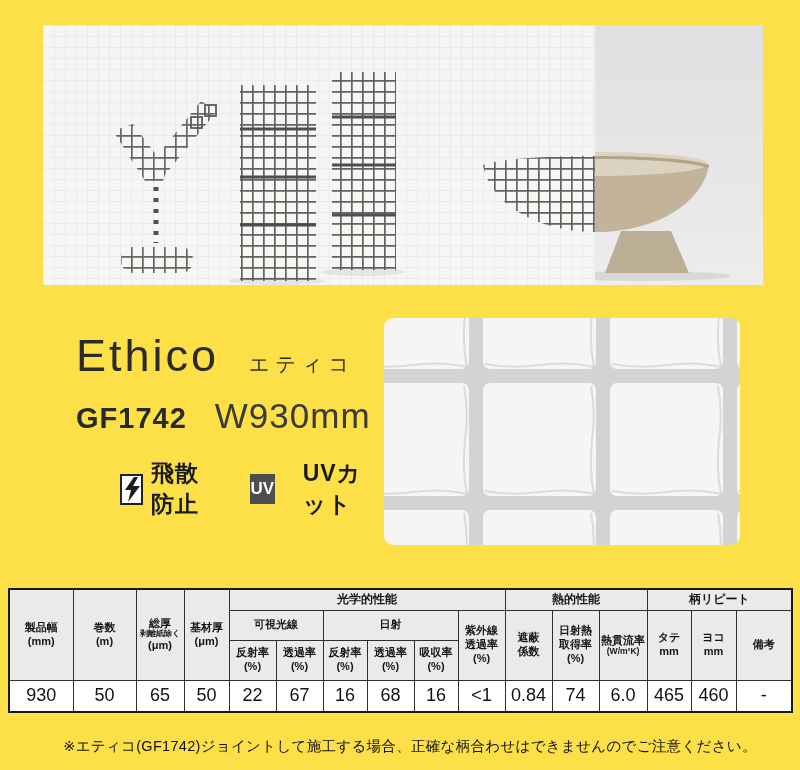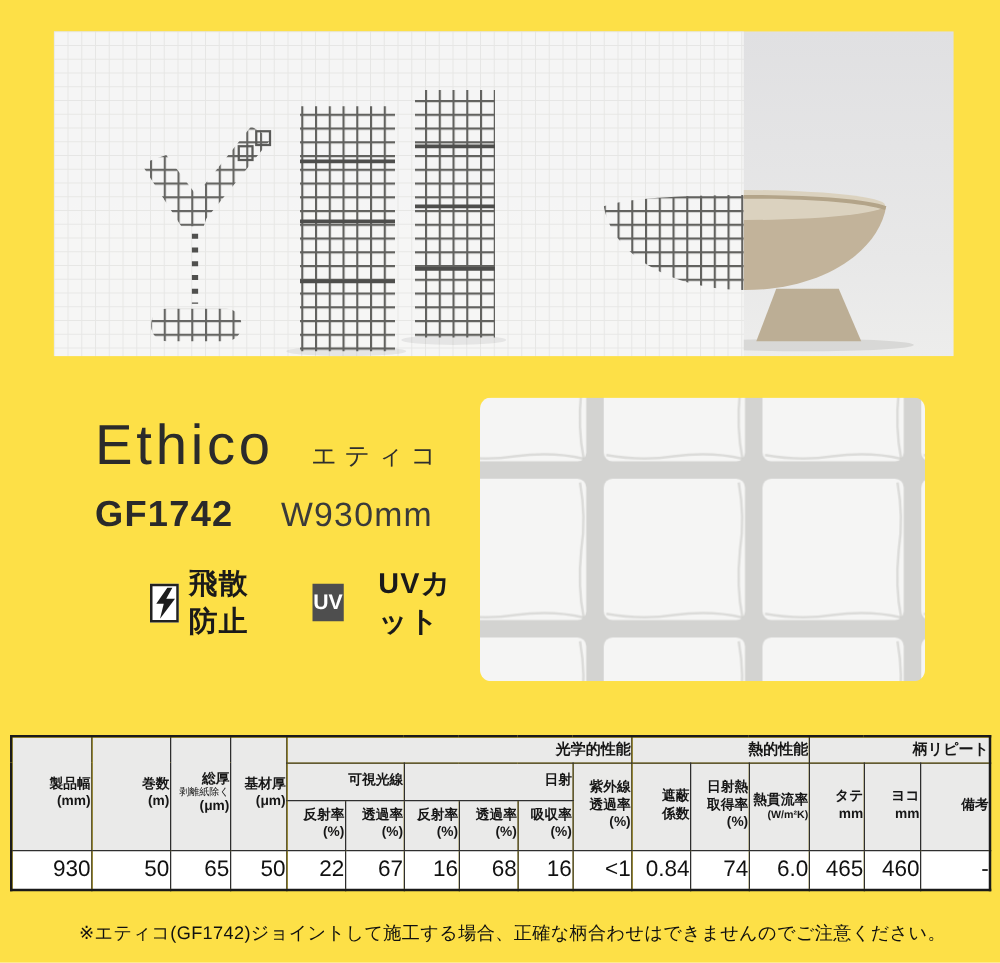--- a/index.html
+++ b/index.html
@@ -9,47 +9,47 @@
   
   .photo { position:absolute; left:43px; top:25px; width:720px; height:260px; }
 
   
   .info { position:absolute; left:76px; top:330px; width:300px; }
   .title-row { display:flex; align-items:baseline; }
   .name-en { font-size:45px; font-weight:400; letter-spacing:3px; color:#2b2b2b; }
   .name-kana { font-size:20px; color:#2e2e2e; margin-left:30px; letter-spacing:6px; }
   .code-row { display:flex; align-items:baseline; margin-top:14px; }
   .code { font-size:29px; font-weight:bold; color:#2a2a2a; letter-spacing:1px; }
-  .width { font-size:27px; color:#3a3a3a; margin-left:38px; letter-spacing:1px; }
+  .width { font-size:35px; color:#3a3a3a; margin-left:28px; letter-spacing:1px; }
   .feat-row { display:flex; align-items:flex-end; margin-top:22px;margin-left:44px; }
   .feat { display:flex; align-items:center; }
   .feat + .feat { margin-left:34px;gap:20px; }
   .feat-label { font-size:23px; font-weight:600; color:#1a1a1a; margin-left:8px; letter-spacing:1px; }
   .uv-badge { width:36px; height:30px; background:#4e4e4e; color:#fff; font-weight:bold;
               font-size:17px; display:flex; align-items:center; justify-content:center; letter-spacing:0; }
   .icon-box { width:27px; height:31px; border:2px solid #222; background:#fff;
               display:flex; align-items:center; justify-content:center; }
 
   
   .closeup { position:absolute; left:384px; top:318px; width:356px; height:227px;
              border-radius:9px; overflow:hidden; }
 
   
   .spec { position:absolute; left:8px; top:588px; width:783px; border-collapse:collapse;
           table-layout:fixed; border:2px solid #1a1a1a; }
-  .spec th, .spec td { border:1px solid #2e2e2e; text-align:right; vertical-align:middle;
+  .spec th, .spec td { border:1px solid #2e2e2e; text-align:center; vertical-align:middle;
           white-space:pre-line; padding:0; overflow:hidden; }
   .spec th { background:#eaeae9; font-size:11px; font-weight:600; color:#161616; line-height:1.25; }
   .spec tr.r1 { height:21px; }
   .spec tr.r2 { height:30px; }
   .spec tr.r3 { height:40px; }
   .spec tr.dr { height:32px; }
   .spec tr.r1 th.grp { font-size:12px; }
   .spec td { background:#fff; font-size:18px; color:#111; font-weight:500; }
-  .tiny { display:block; font-size:8px; font-weight:400; line-height:1.1; }
+  .tiny { display:block; font-size:8px; font-weight:700; line-height:1.1; }
   .thline { display:block; line-height:1.2; }
   .unit-small { display:block; font-size:8.5px; line-height:1.1; }
 
   
   .note { position:absolute; top:737px; left:0; width:100%; text-align:center;
           font-size:14.5px; color:#101010; letter-spacing:0.3px;padding-left:20px; }
 </style>
 </head>
 <body>
 

